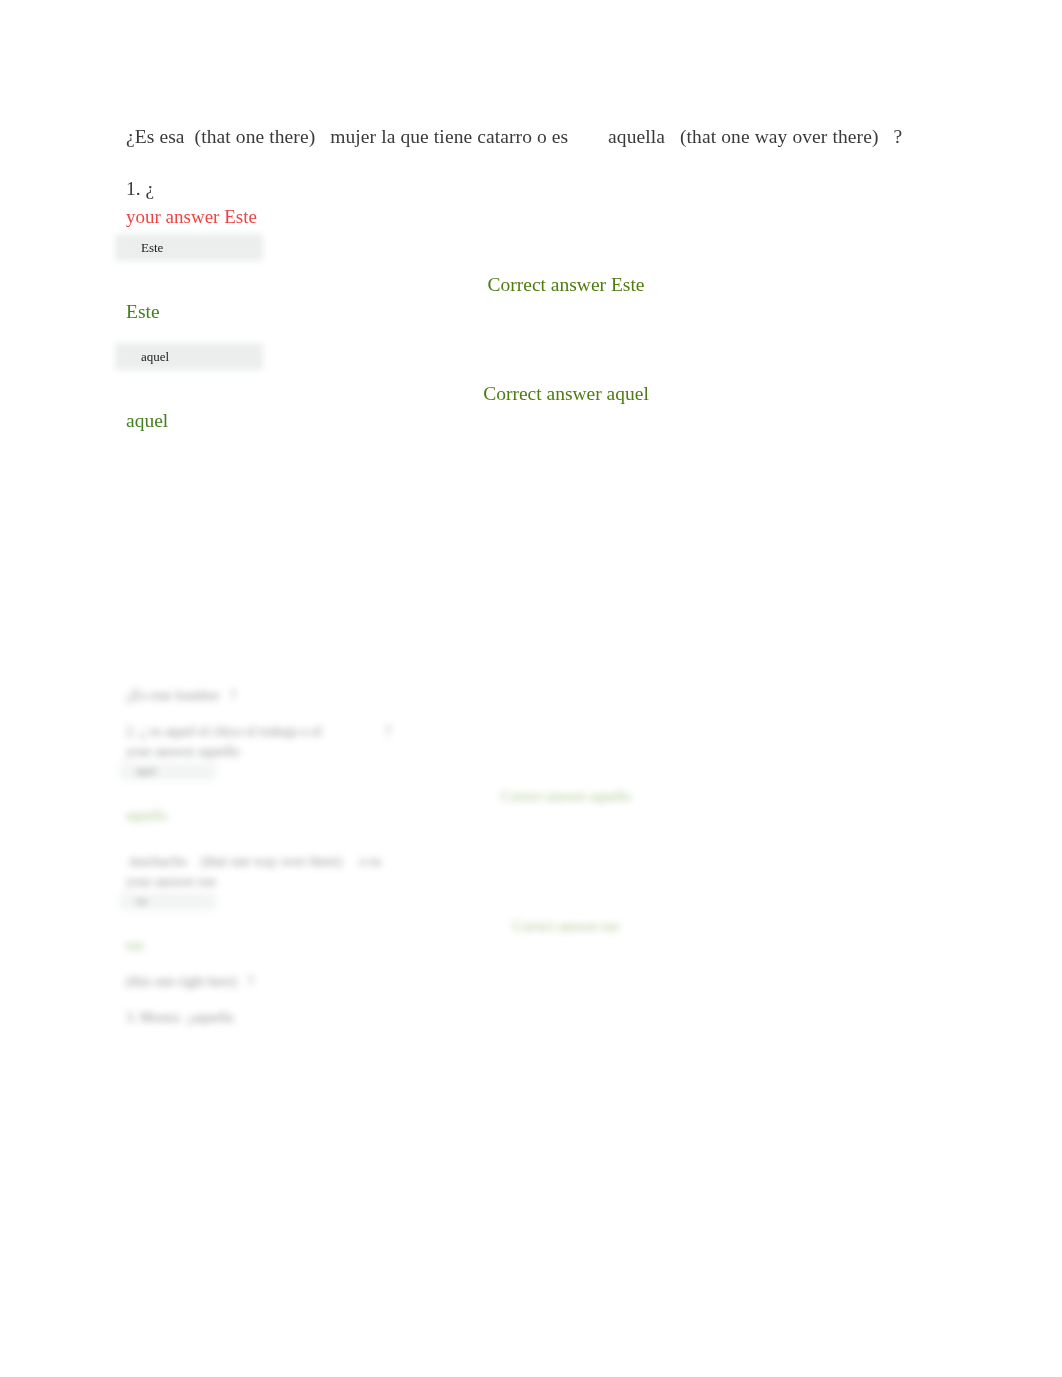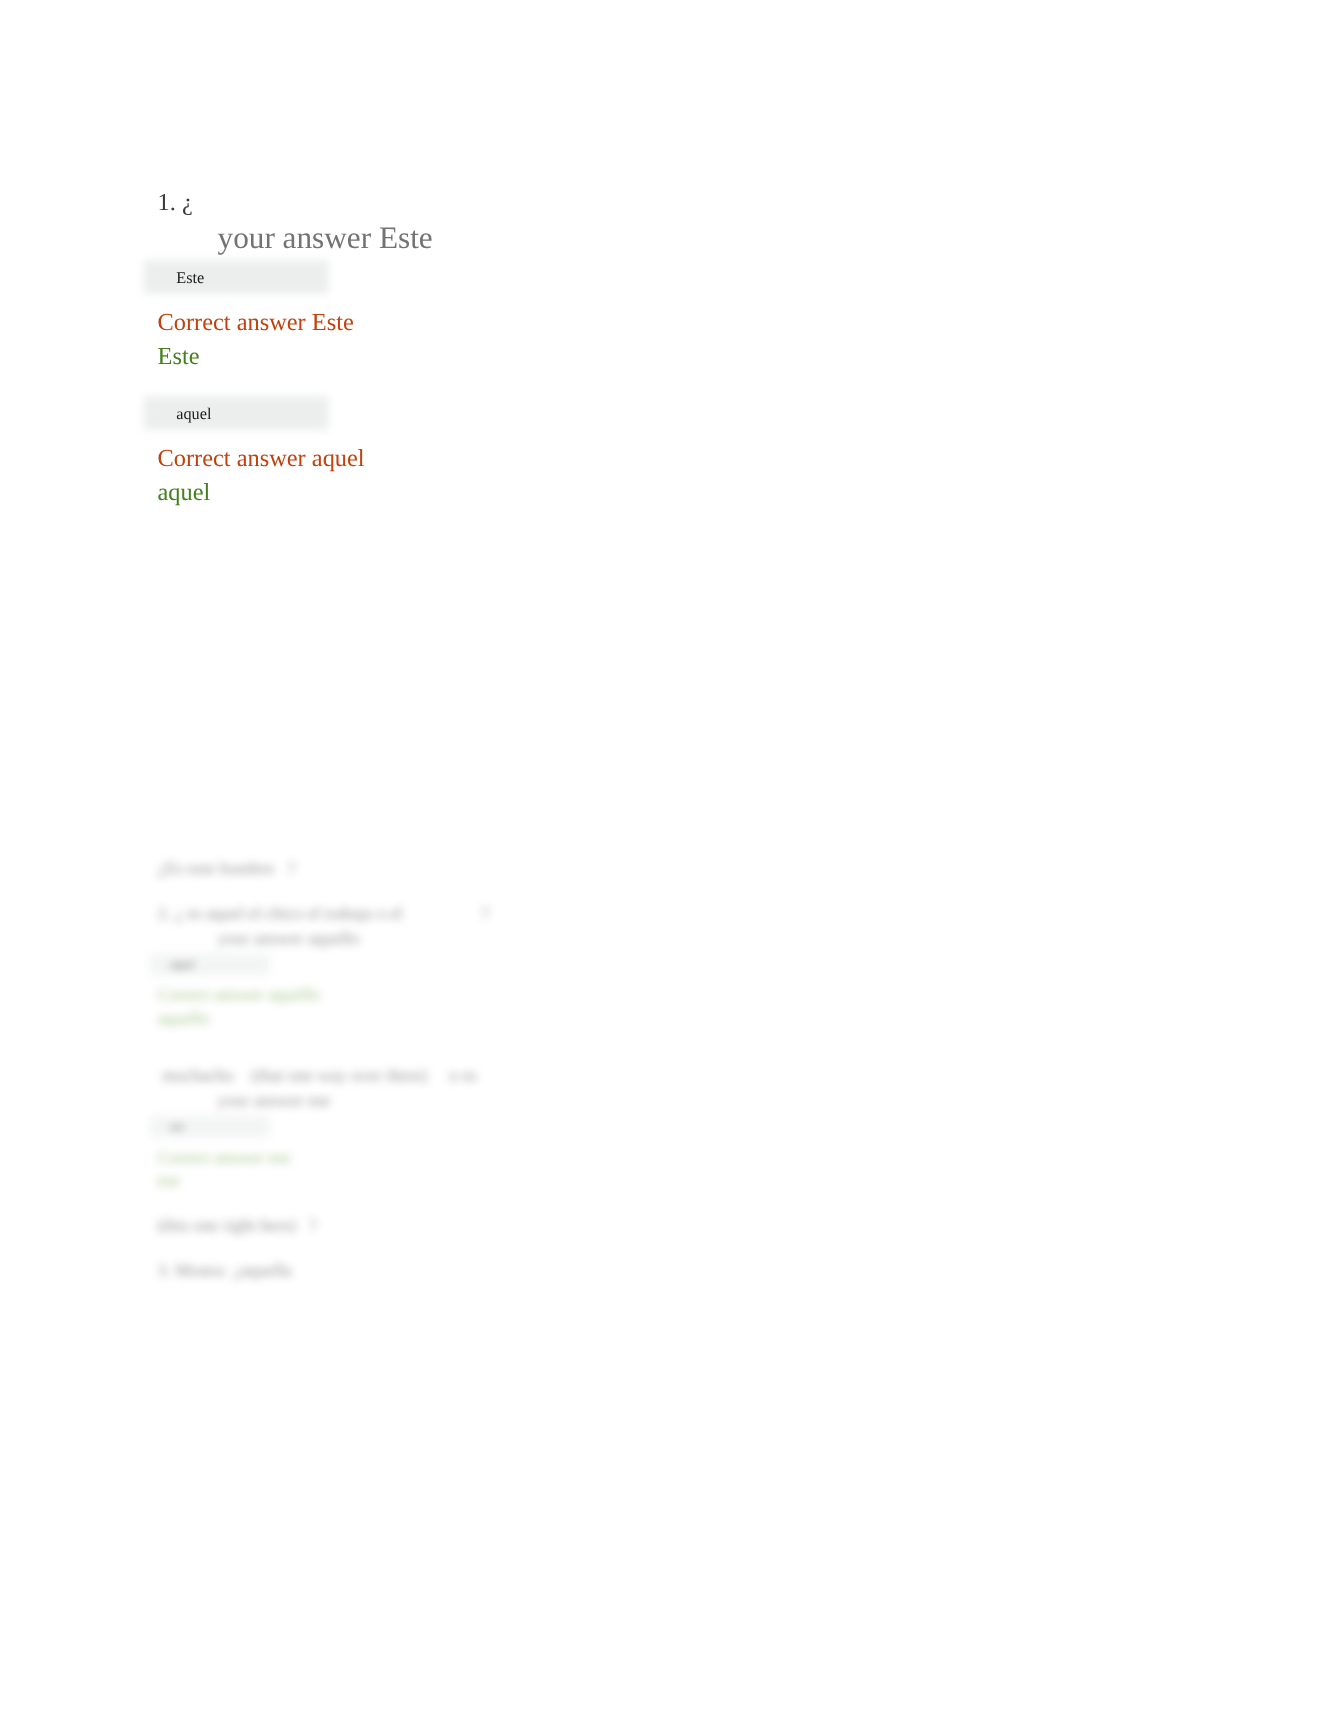--- a/index.html
+++ b/index.html
@@ -43,26 +43,25 @@
 
   .q-number {
     font-size: 19.5px;
     line-height: 26px;
     margin-top: 26px;
     color: #3a3a3a;
     white-space: pre;
   }
 
   .your-answer {
-    font-size: 25px;
-    line-height: 27px;
-    color: #737373;
+    font-size: 19px;
+    line-height: 27px;
+    color: #ef4444;
     white-space: pre;
     margin-top: 1px;
-    margin-left: 48px;
   }
 
   
   .answer-box {
     position: relative;
     margin-top: 4px;
     margin-left: -11px;
     width: 148px;
     height: 27px;
     display: flex;
@@ -83,25 +82,26 @@
     position: relative;
     z-index: 2;
     font-size: 13px;
     line-height: 27px;
     padding-left: 26px;
     color: #1c1c1c;
     white-space: pre;
   }
 
   .correct-answer {
-    color: #c2410c;
+    color: #4d7c0f;
     font-size: 19.5px;
     line-height: 27px;
     margin-top: 10px;
     white-space: pre;
+    text-align: center;
   }
   .correct-answer-value {
     color: #44801f;
     font-size: 19.5px;
     line-height: 27px;
     margin-top: 0px;
     white-space: pre;
   }
 
   .block-gap {
@@ -159,20 +159,21 @@
     margin-top: 17px;
   }
 </style>
 </head>
 <body>
 
 <div class="page">
 
   <div class="sharp-region">
 
+    <div class="prompt-line">¿Es esa  (that one there)   mujer la que tiene catarro o es        aquella   (that one way over there)   ?</div>
 
     <div>
       <div class="q-number">1. ¿</div>
       <div class="your-answer">your answer Este</div>
       <div class="answer-box">
         <span class="answer-box-text">Este</span>
       </div>
       <div class="correct-answer">Correct answer Este</div>
       <div class="correct-answer-value">Este</div>
     </div>

